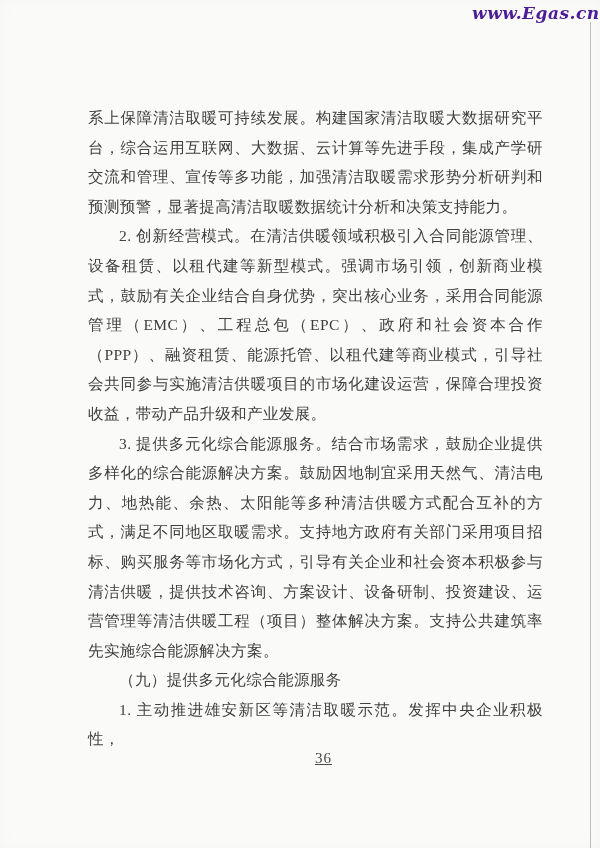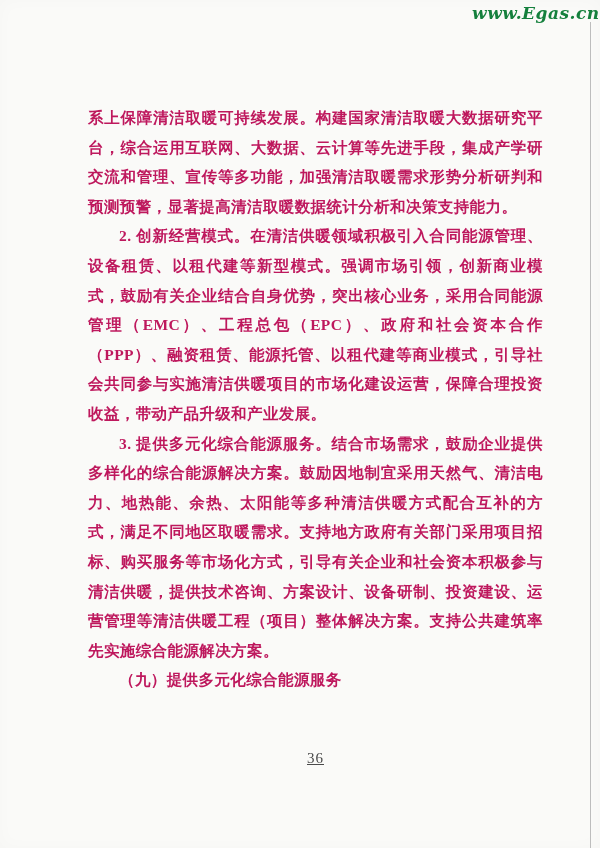--- a/index.html
+++ b/index.html
@@ -48,39 +48,40 @@
   }
   .para {
     margin: 0;
   }
   .para.indent {
     text-indent: 2em;
   }
   .page-number {
     position: absolute;
     top: 750px;
-    left: 88px;
+    left: 96px;
     width: 455px;
     text-align: center;
     font-size: 15px;
     letter-spacing: 1px;
     text-decoration: underline;
   }
 </style>
 </head>
 <body>
 
 <div class="page" style="background: rgb(250, 250, 248);">
 
-  <span class="watermark" style="color: #15803d;">www.Egas.cn</span>
+  <span class="watermark" style="color: #4c1d95;">www.Egas.cn</span>
 
   <div class="scan-line" style="background: rgb(189, 189, 189);"></div>
 
-  <div class="doc-body" style="color: #be185d; font-weight: bold;">
+  <div class="doc-body" style="color: #404040;">
       <p class="para">系上保障清洁取暖可持续发展。构建国家清洁取暖大数据研究平台，综合运用互联网、大数据、云计算等先进手段，集成产学研交流和管理、宣传等多功能，加强清洁取暖需求形势分析研判和预测预警，显著提高清洁取暖数据统计分析和决策支持能力。</p>
       <p class="para indent">2. 创新经营模式。在清洁供暖领域积极引入合同能源管理、设备租赁、以租代建等新型模式。强调市场引领，创新商业模式，鼓励有关企业结合自身优势，突出核心业务，采用合同能源管理（EMC）、工程总包（EPC）、政府和社会资本合作（PPP）、融资租赁、能源托管、以租代建等商业模式，引导社会共同参与实施清洁供暖项目的市场化建设运营，保障合理投资收益，带动产品升级和产业发展。</p>
       <p class="para indent">3. 提供多元化综合能源服务。结合市场需求，鼓励企业提供多样化的综合能源解决方案。鼓励因地制宜采用天然气、清洁电力、地热能、余热、太阳能等多种清洁供暖方式配合互补的方式，满足不同地区取暖需求。支持地方政府有关部门采用项目招标、购买服务等市场化方式，引导有关企业和社会资本积极参与清洁供暖，提供技术咨询、方案设计、设备研制、投资建设、运营管理等清洁供暖工程（项目）整体解决方案。支持公共建筑率先实施综合能源解决方案。</p>
       <p class="para indent">（九）提供多元化综合能源服务</p>
+      <p class="para indent">1. 主动推进雄安新区等清洁取暖示范。发挥中央企业积极性，</p>
     </div>
 
   <div class="page-number" style="color: rgb(74, 74, 74);">36</div>
 
 </div>
 
 </body></html>

